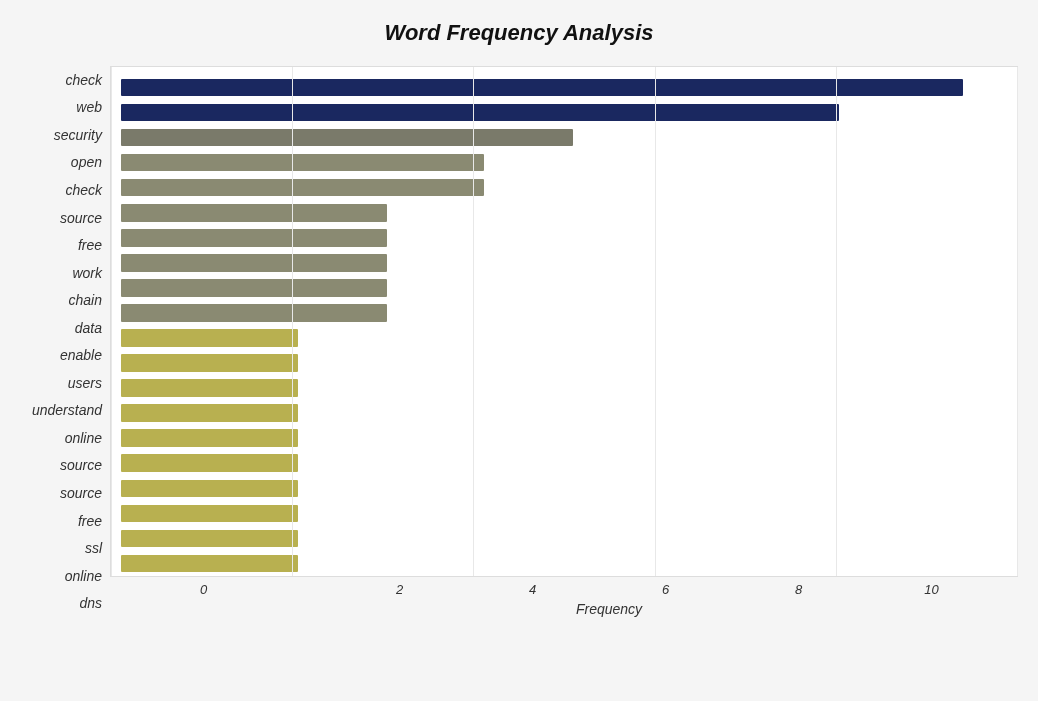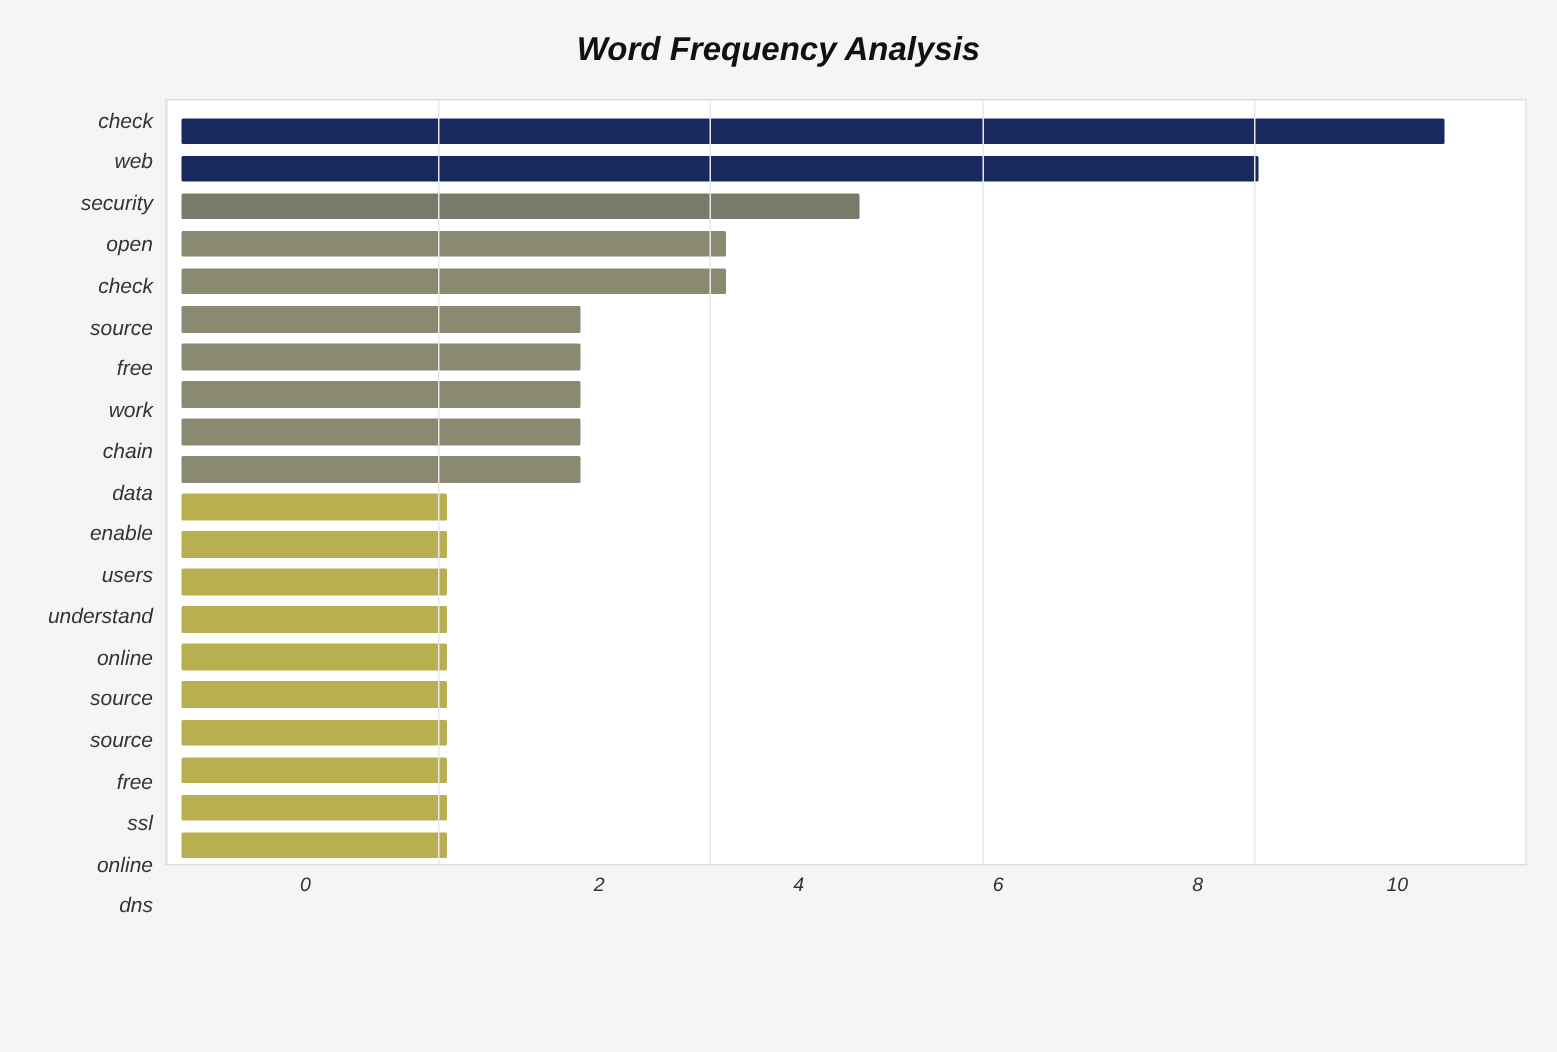--- a/index.html
+++ b/index.html
@@ -209,16 +209,17 @@
       </div>
       <div class="x-axis">
         <div class="x-ticks" id="x-ticks">
             <div class="x-tick">0</div>
             <div class="x-tick">2</div>
             <div class="x-tick">4</div>
             <div class="x-tick">6</div>
             <div class="x-tick">8</div>
             <div class="x-tick">10</div>
           </div>
+        <div class="x-label">Frequency</div>
       </div>
     </div>
   </div>
 </div>
 
 </body></html>

